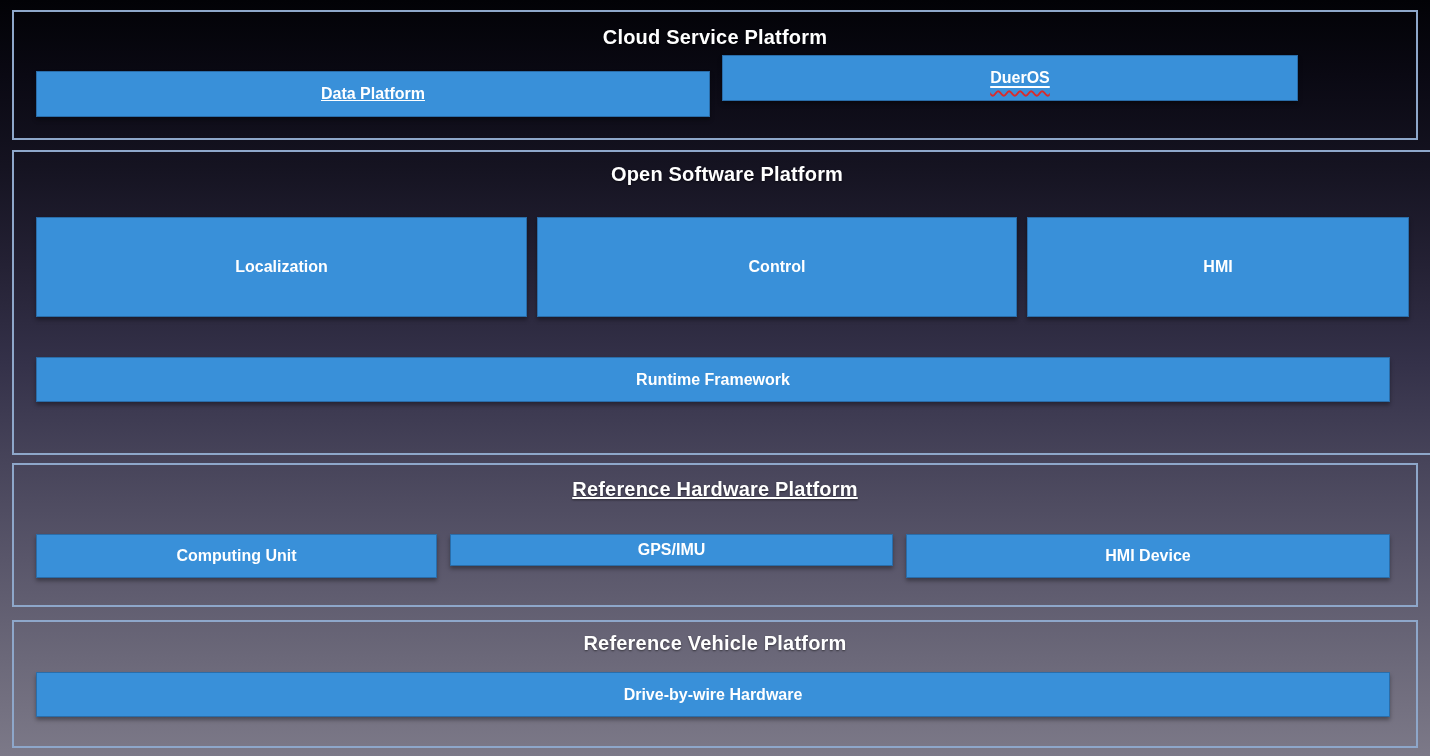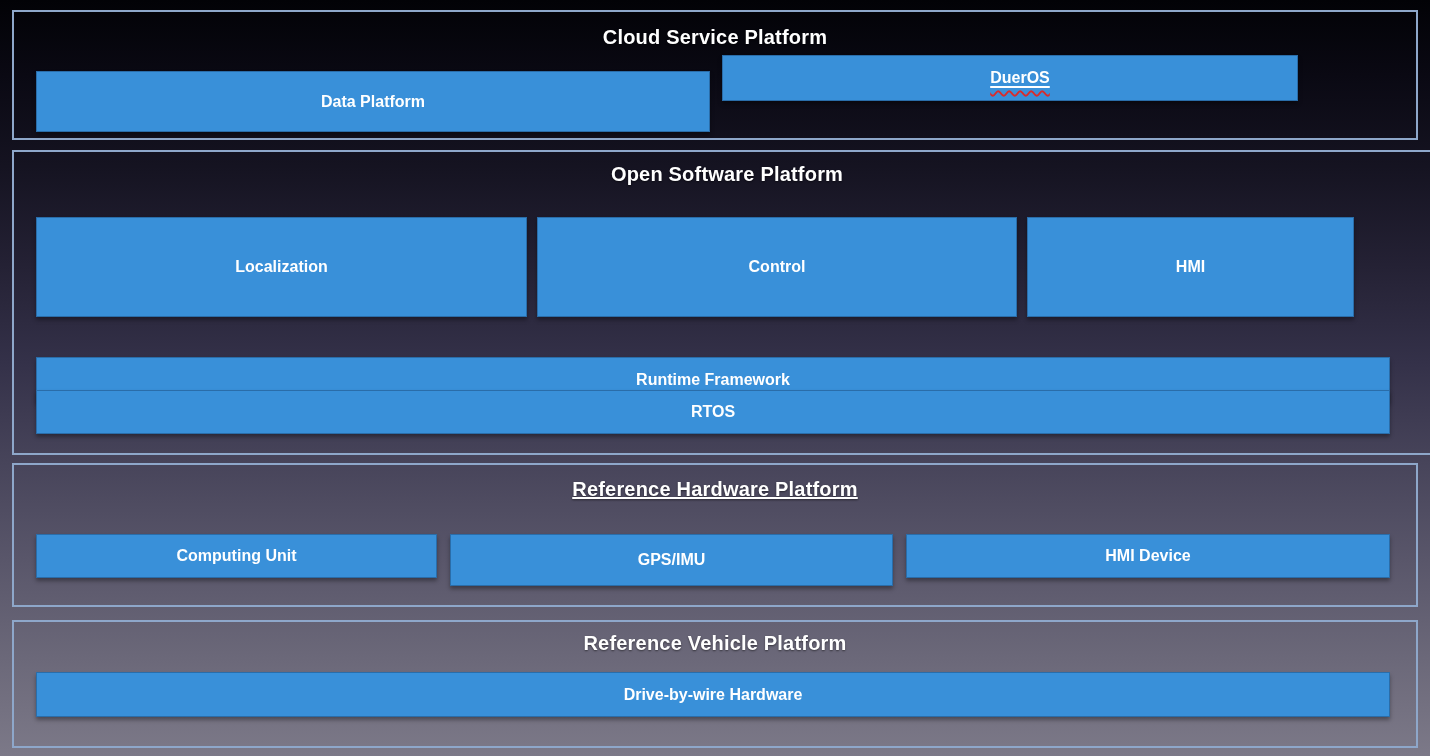--- a/index.html
+++ b/index.html
@@ -59,31 +59,31 @@
     background:var(--box-blue);
     border:1px solid rgba(15,45,80,0.35);
     box-shadow:0 3px 4px rgba(0,0,0,0.35);
     display:flex;align-items:center;justify-content:center;
     box-sizing:border-box;
     color:var(--label-text);
     font-weight:bold;
     font-size:16px;
   }
   
-  .b-data-platform{left:22px;top:59px;width:674px;height:61px;}
+  .b-data-platform{left:22px;top:59px;width:674px;height:46px;text-decoration:underline;}
   .b-dueros       {left:708px;top:43px;width:576px;height:46px;padding-left:20px;}
   
   .b-localization {left:22px;  top:65px; width:491px;height:100px;}
   .b-control      {left:523px; top:65px; width:480px;height:100px;}
-  .b-hmi          {left:1013px;top:65px; width:327px;height:100px;}
+  .b-hmi          {left:1013px;top:65px; width:382px;height:100px;}
   .b-runtime      {left:22px;  top:181px;width:1354px;height:45px;margin-top:24px;}
   .b-rtos         {left:22px;  top:238px;width:1354px;height:44px;}
   
   .b-computing-unit{left:22px; top:69px;width:401px;height:44px;}
-  .b-gps-imu       {left:436px;top:69px;width:443px;height:52px;}
+  .b-gps-imu       {left:436px;top:69px;width:443px;height:32px;}
   .b-hmi-device    {left:892px;top:69px;width:484px;height:44px;}
   
   .b-drive-by-wire {left:22px;top:50px;width:1354px;height:45px;}
 
   
   .spellcheck-squiggle{
     text-decoration-line:underline;
     text-decoration-style:wavy;
     text-decoration-color:var(--squiggle-red);
     text-decoration-thickness:2px;
@@ -119,23 +119,20 @@
     </div>
     <div class="bluebox b-control">
       <span class="box-label">Control</span>
     </div>
     <div class="bluebox b-hmi">
       <span class="box-label">HMI</span>
     </div>
     <div class="bluebox b-runtime">
       <span class="box-label">Runtime Framework</span>
     </div>
-    <div class="bluebox b-rtos">
-      <span class="box-label">RTOS</span>
-    </div>
   </div>
 
   <div class="section" id="section-hardware">
     <div class="section-title">Reference Hardware Platform</div>
     <div class="bluebox b-computing-unit">
       <span class="box-label">Computing Unit</span>
     </div>
     <div class="bluebox b-gps-imu">
       <span class="box-label">GPS/IMU</span>
     </div>

